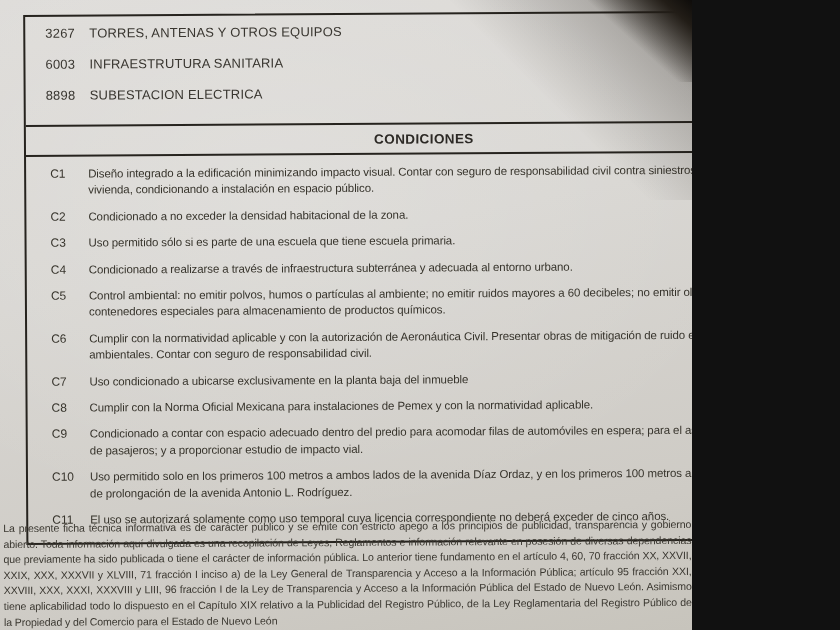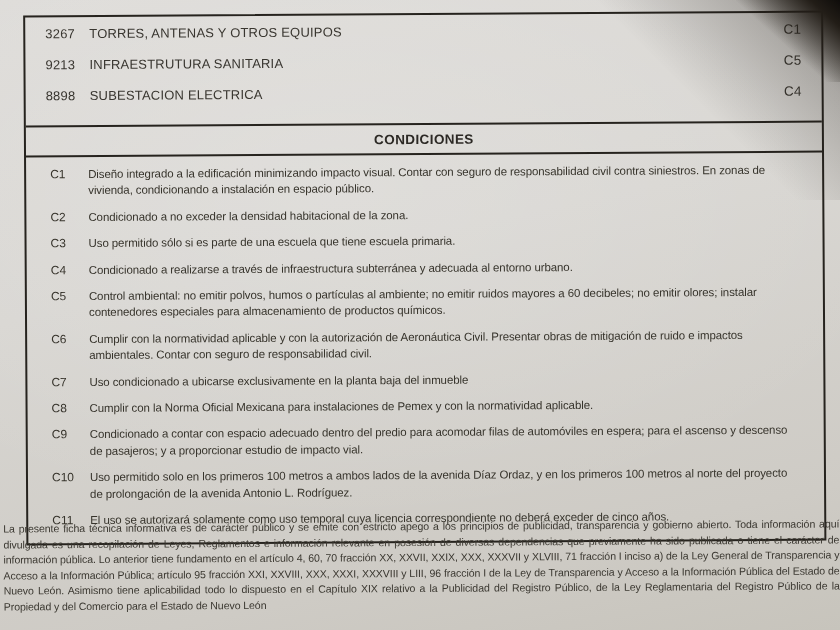--- a/index.html
+++ b/index.html
@@ -1,17 +1,17 @@
 <!DOCTYPE html>
 <html><head>
 <meta charset="utf-8">
 <style>
   html,body{margin:0;padding:0;background:#111;}
   .photo{
-    position:relative;width:840px;height:630px;overflow:hidden;
+    position:relative;width:692px;height:630px;overflow:hidden;
     font-family:"Liberation Sans",sans-serif;
     background:
       radial-gradient(120% 90% at 40% 30%, rgba(255,255,255,0.16), rgba(255,255,255,0) 60%),
       linear-gradient(168deg,#dedcd9 0%,#d8d6d2 40%,#cecbc5 82%,#c7c4bc 100%);
   }
   .doc{position:absolute;inset:0;transform:rotate(-0.35deg);transform-origin:50% 50%;}
   .ficha-table{
     position:absolute;left:25px;top:13px;width:796px;
     border:2px solid #26231e;color:#34312b;
   }
@@ -52,21 +52,21 @@
 
     <div class="ficha-table">
 
       <div class="uses-section">
         <div class="use-row">
           <span class="use-code">3267</span>
           <span class="use-label">TORRES, ANTENAS Y OTROS EQUIPOS</span>
           <span class="use-ref">C1</span>
         </div>
         <div class="use-row">
-          <span class="use-code">9213</span>
+          <span class="use-code">6003</span>
           <span class="use-label">INFRAESTRUTURA SANITARIA</span>
           <span class="use-ref">C5</span>
         </div>
         <div class="use-row">
           <span class="use-code">8898</span>
           <span class="use-label">SUBESTACION ELECTRICA</span>
           <span class="use-ref">C4</span>
         </div>
       </div>
 

